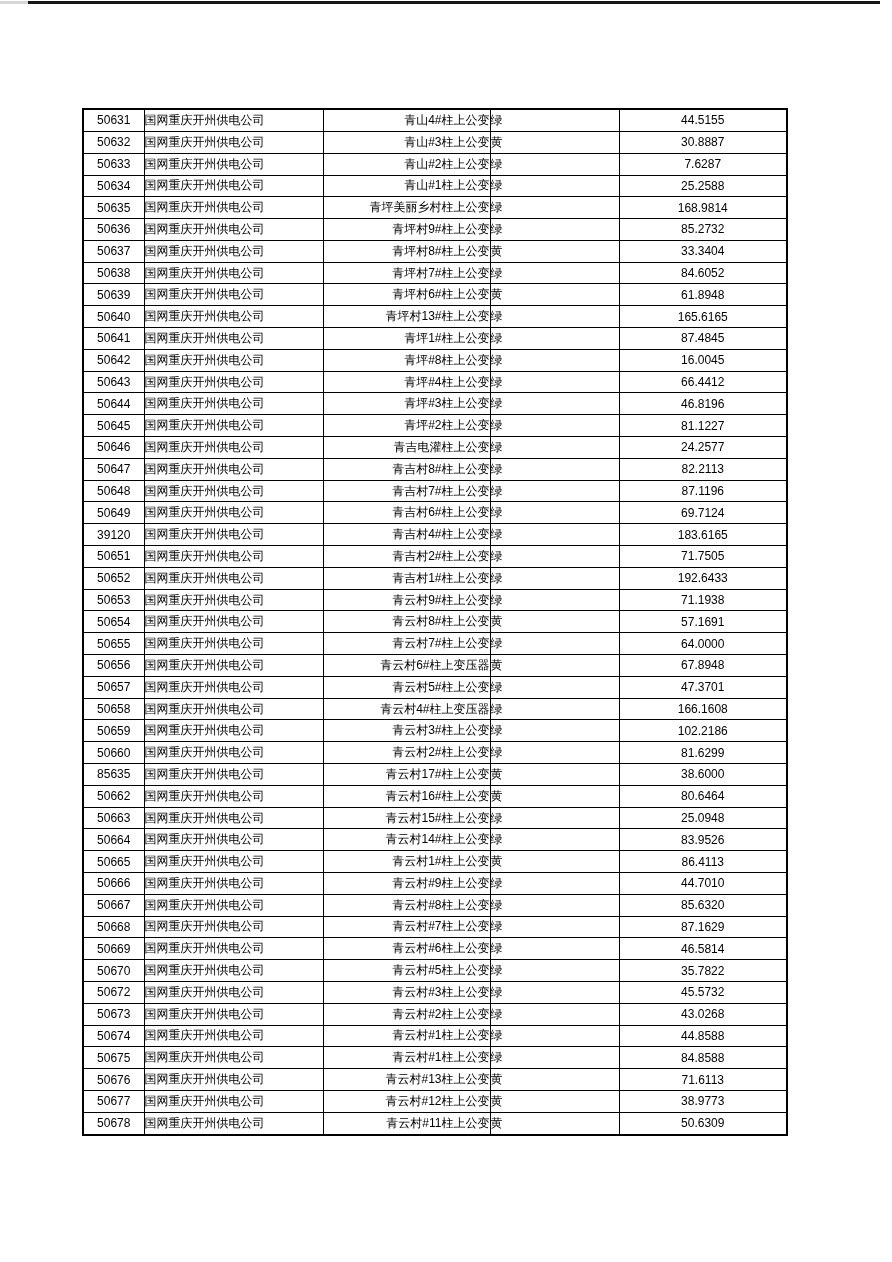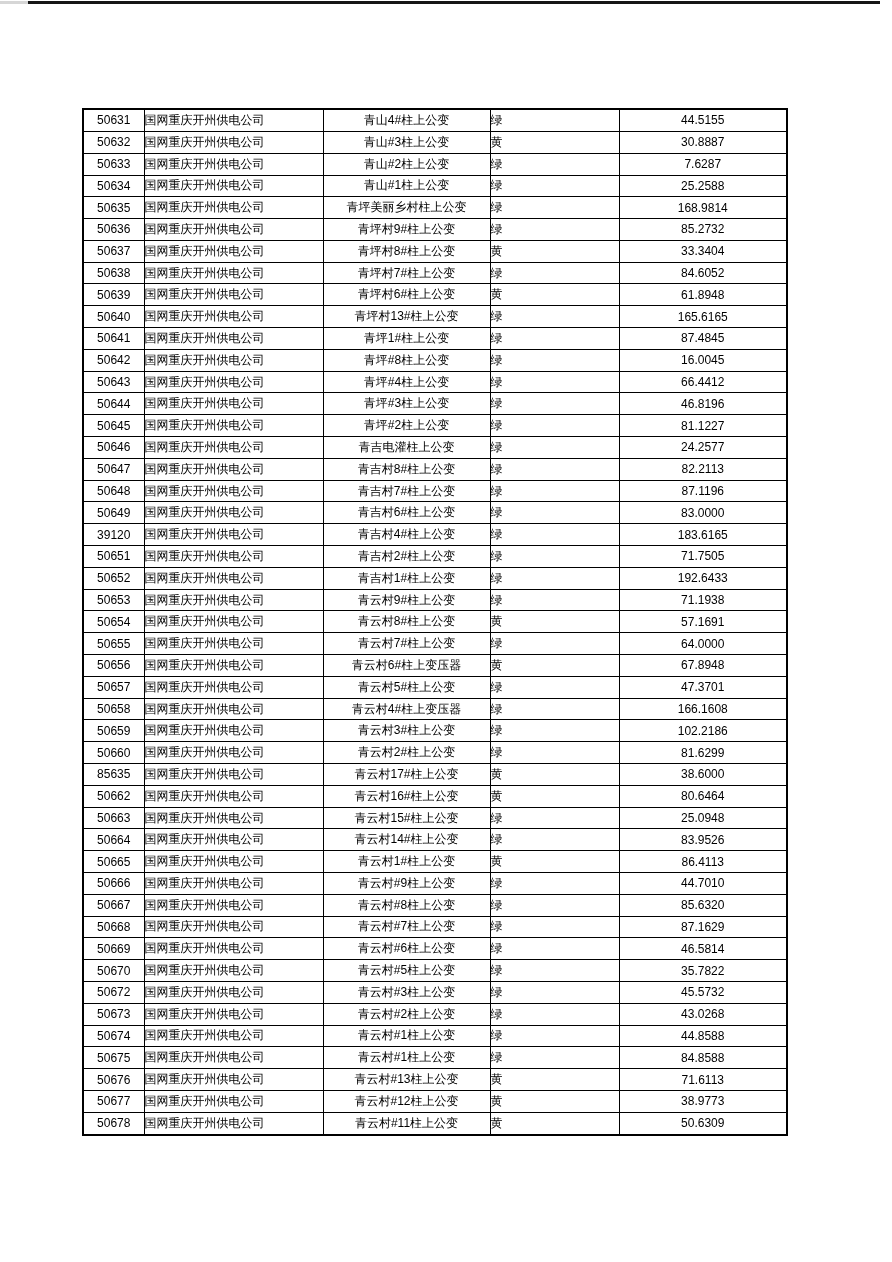--- a/index.html
+++ b/index.html
@@ -47,21 +47,21 @@
     border: 1px solid #000000;
     font-size: 12px;
     color: #000000;
     vertical-align: middle;
     padding: 0;
     overflow: hidden;
     white-space: nowrap;
   }
   td.cell-id     { text-align: center; }
   td.cell-company{ text-align: left; padding-left: 4px; font-family: Liberation Serif, serif; }
-  td.cell-name   { text-align: center; padding-left: 4px; margin-top: 38px; }
+  td.cell-name   { text-align: right; padding-left: 4px; margin-top: 38px; }
   td.cell-status { text-align: left; padding-left: 4px; }
   td.cell-value  { text-align: center; }
 </style>
 </head>
 <body>
 
 <div class="page">
   <div class="top-rule-lead"></div>
   <div class="top-rule"></div>
 
@@ -199,21 +199,21 @@
       <td class="cell-company">国网重庆开州供电公司</td>
       <td class="cell-name">青吉村7#柱上公变</td>
       <td class="cell-status">绿</td>
       <td class="cell-value">87.1196</td>
     </tr>
           <tr>
       <td class="cell-id">50649</td>
       <td class="cell-company">国网重庆开州供电公司</td>
       <td class="cell-name">青吉村6#柱上公变</td>
       <td class="cell-status">绿</td>
-      <td class="cell-value">83.0000</td>
+      <td class="cell-value">69.7124</td>
     </tr>
           <tr>
       <td class="cell-id">39120</td>
       <td class="cell-company">国网重庆开州供电公司</td>
       <td class="cell-name">青吉村4#柱上公变</td>
       <td class="cell-status">绿</td>
       <td class="cell-value">183.6165</td>
     </tr>
           <tr>
       <td class="cell-id">50651</td>

